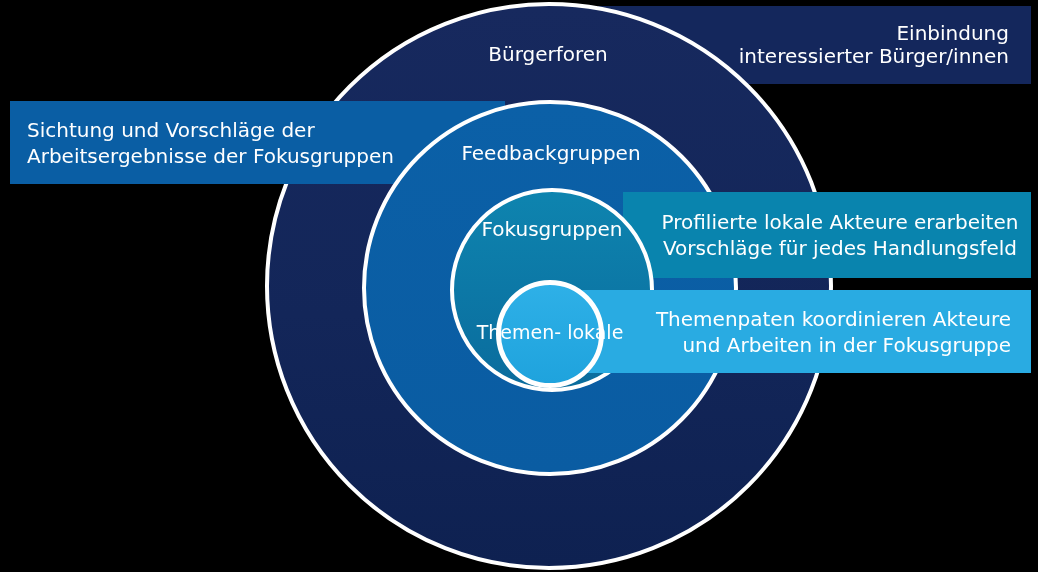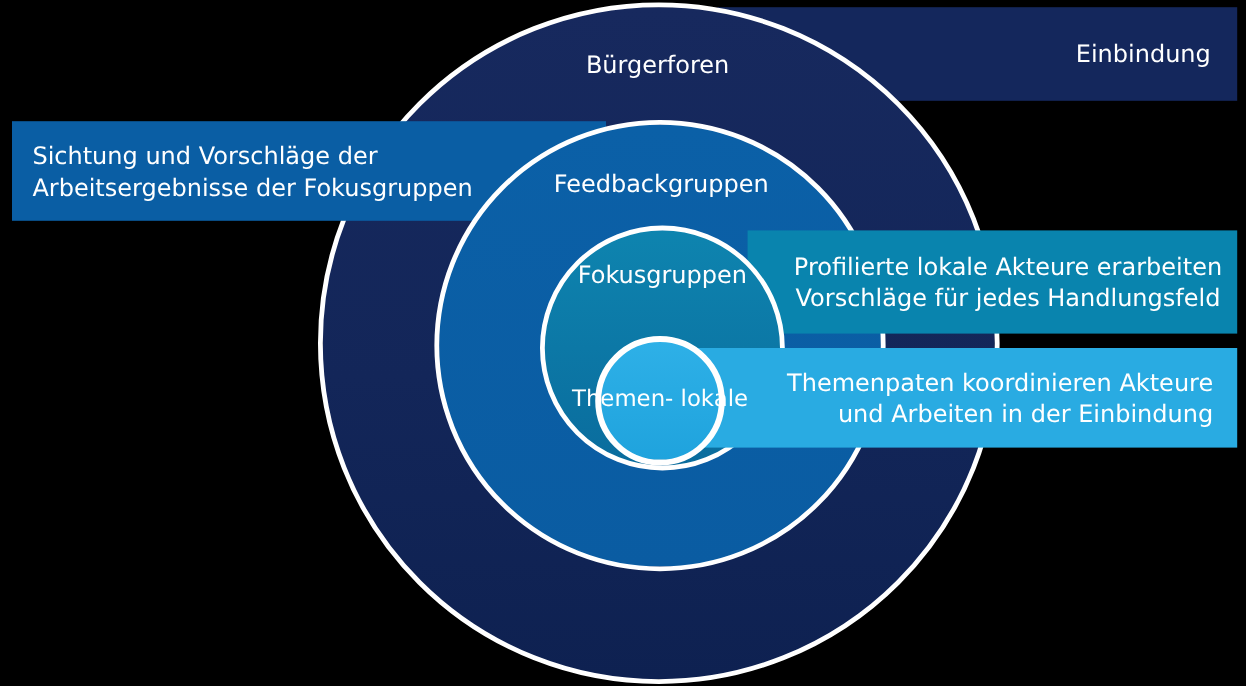--- a/index.html
+++ b/index.html
@@ -64,41 +64,42 @@
   .l-fokusgruppen    { left:552px; top:229px; }
   .l-themenpaten     { left:550px; top:332px; line-height:24px; font-size:19px; }
 </style>
 </head>
 <body>
 
 <div class="canvas">
 
   <div class="callout b-einbindung">
     <span class="line">Einbindung</span>
+    <span class="line">interessierter Bürger/innen</span>
   </div>
 
   <div class="circle c-outer"></div>
 
   <div class="callout b-sichtung">
     <span class="line">Sichtung und Vorschläge der</span>
     <span class="line">Arbeitsergebnisse der Fokusgruppen</span>
   </div>
 
   <div class="circle c-feedback"></div>
 
   <div class="callout b-profilierte">
     <span class="line">Profilierte lokale Akteure erarbeiten</span>
     <span class="line">Vorschläge für jedes Handlungsfeld</span>
   </div>
 
   <div class="circle c-fokus"></div>
 
   <div class="callout b-koordination">
     <span class="line">Themenpaten koordinieren Akteure</span>
-    <span class="line">und Arbeiten in der Einbindung</span>
+    <span class="line">und Arbeiten in der Fokusgruppe</span>
   </div>
 
   <div class="circle c-inner"></div>
 
   <div class="ring-label l-buergerforen">Bürgerforen</div>
   <div class="ring-label l-feedbackgruppen">Feedbackgruppen</div>
   <div class="ring-label l-fokusgruppen">Fokusgruppen</div>
   <div class="ring-label l-themenpaten">
     <span class="line">Themen-</span>
     <span class="line">lokale</span>

